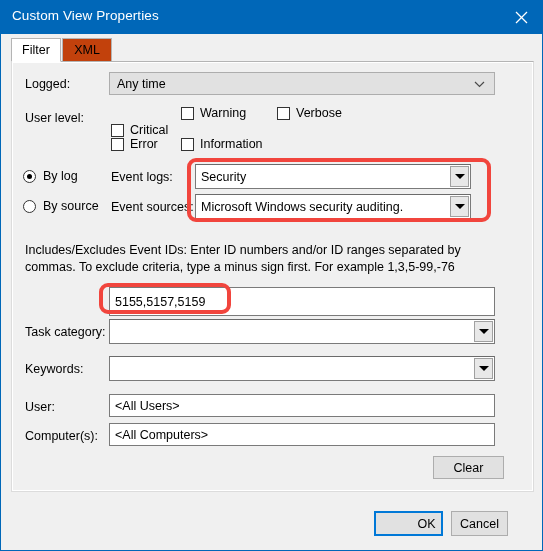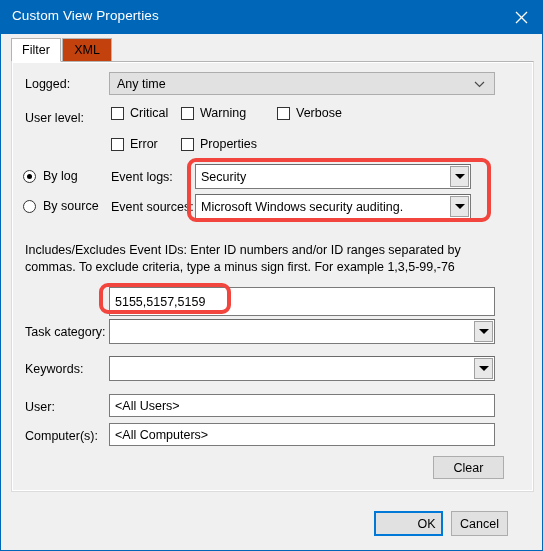--- a/index.html
+++ b/index.html
@@ -159,39 +159,39 @@
     <span class="val">Any time</span>
     <span class="chev">
       <svg width="11" height="7" viewBox="0 0 11 7" aria-hidden="true">
         <polyline points="1,1 5.5,5.5 10,1" fill="none" stroke="#4a4a4a" stroke-width="1.2"></polyline>
       </svg>
     </span>
   </div>
 
   <div class="lbl" style="left:24px;top:111px;">User level:</div>
 
-  <div class="cbwrap" style="left:110px;top:106px;">
+  <div class="cbwrap" style="left:110px;top:123px;">
     <span class="cbox"></span>
     <span class="cbtext">Critical</span>
   </div>
   <div class="cbwrap" style="left:180px;top:106px;">
     <span class="cbox"></span>
     <span class="cbtext">Warning</span>
   </div>
   <div class="cbwrap" style="left:276px;top:106px;">
     <span class="cbox"></span>
     <span class="cbtext">Verbose</span>
   </div>
   <div class="cbwrap" style="left:110px;top:137px;">
     <span class="cbox"></span>
     <span class="cbtext">Error</span>
   </div>
   <div class="cbwrap" style="left:180px;top:137px;">
     <span class="cbox"></span>
-    <span class="cbtext">Properties</span>
+    <span class="cbtext">Information</span>
   </div>
 
   <div class="rdwrap" style="left:22px;top:169px;">
     <span class="rdo checked"></span>
     <span class="rdtext">By log</span>
   </div>
   <div class="rdwrap" style="left:22px;top:199px;">
     <span class="rdo"></span>
     <span class="rdtext">By source</span>
   </div>

